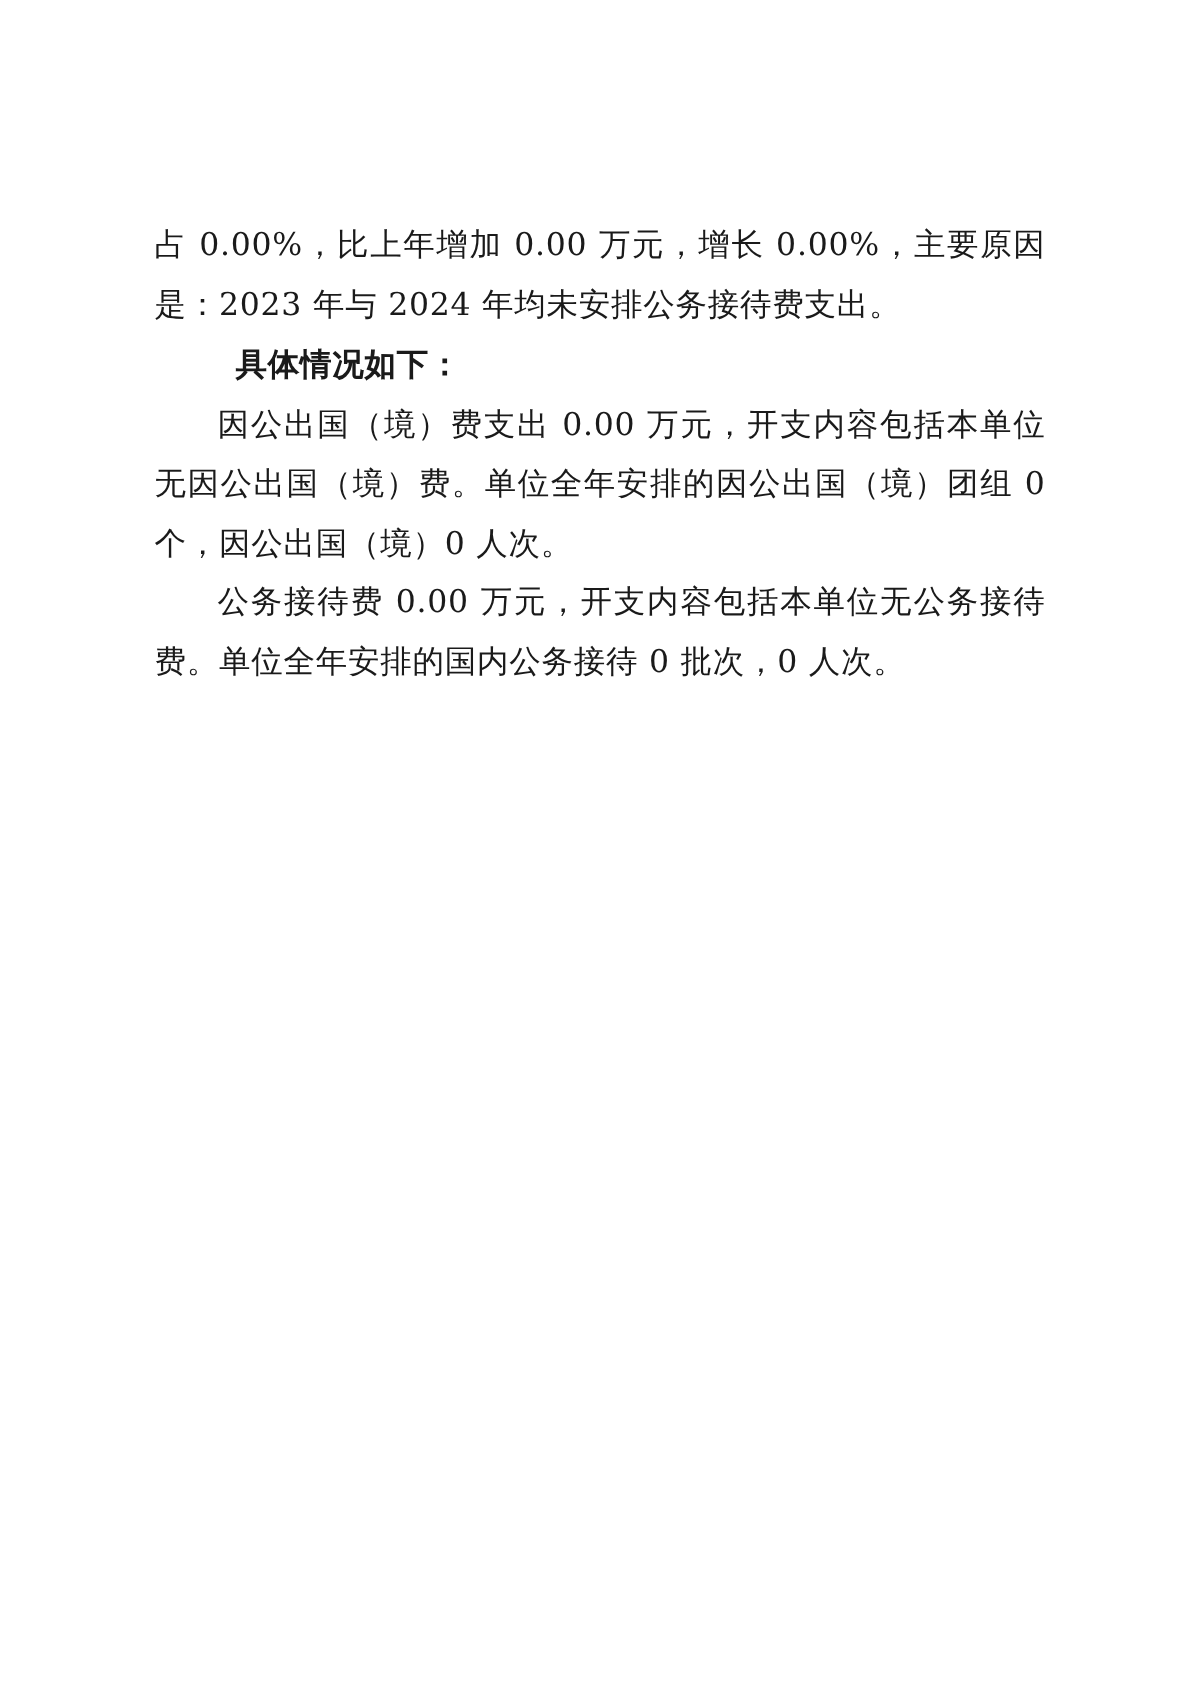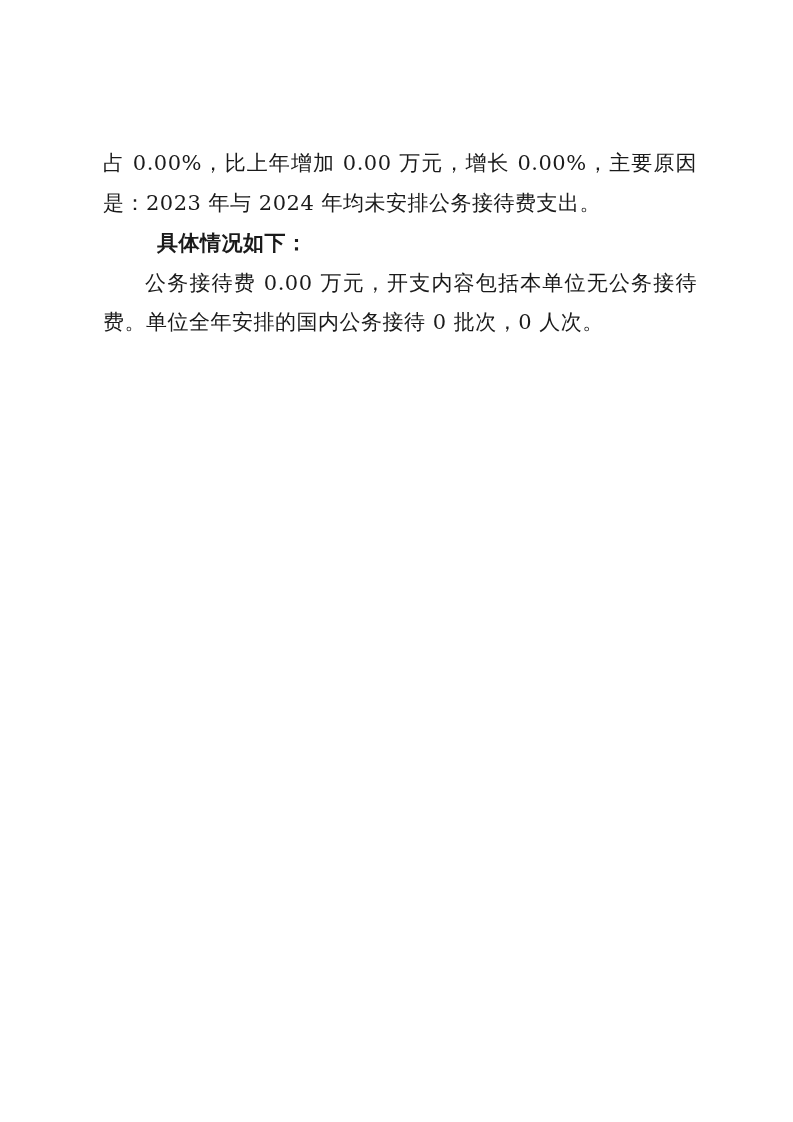--- a/index.html
+++ b/index.html
@@ -53,20 +53,21 @@
 </style>
 </head>
 <body>
 
 <div class="page">
   <div class="content" id="paragraphs">
   <p class="para"><span class="body-text">占 0.00%，比上年增加 0.00 万元，增长 0.00%，主要原因是：2023 年与 2024 年均未安排公务接待费支出。</span></p>
 
   <p class="para indent"><span class="lead">具体情况如下：</span></p>
 
+  <p class="para indent"><span class="body-text">因公出国（境）费支出 0.00 万元，开支内容包括本单位无因公出国（境）费。单位全年安排的因公出国（境）团组 0 个，因公出国（境）0 人次。</span></p>
 
 
   <p class="para indent"><span class="body-text">公务接待费 0.00 万元，开支内容包括本单位无公务接待费。单位全年安排的国内公务接待 0 批次，0 人次。</span></p>
 
 </div>
   <div class="footer">
     <span>11</span>
   </div>
 </div>
 

